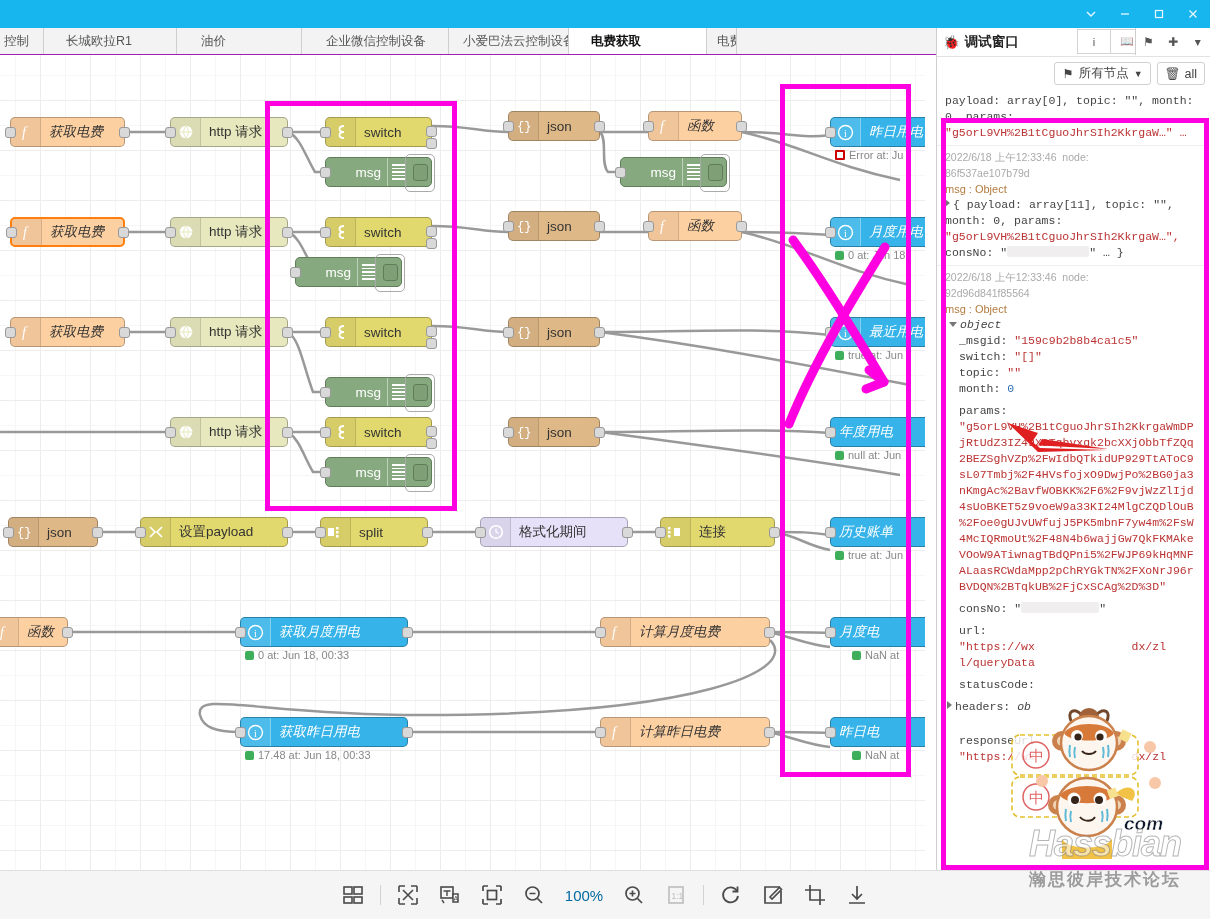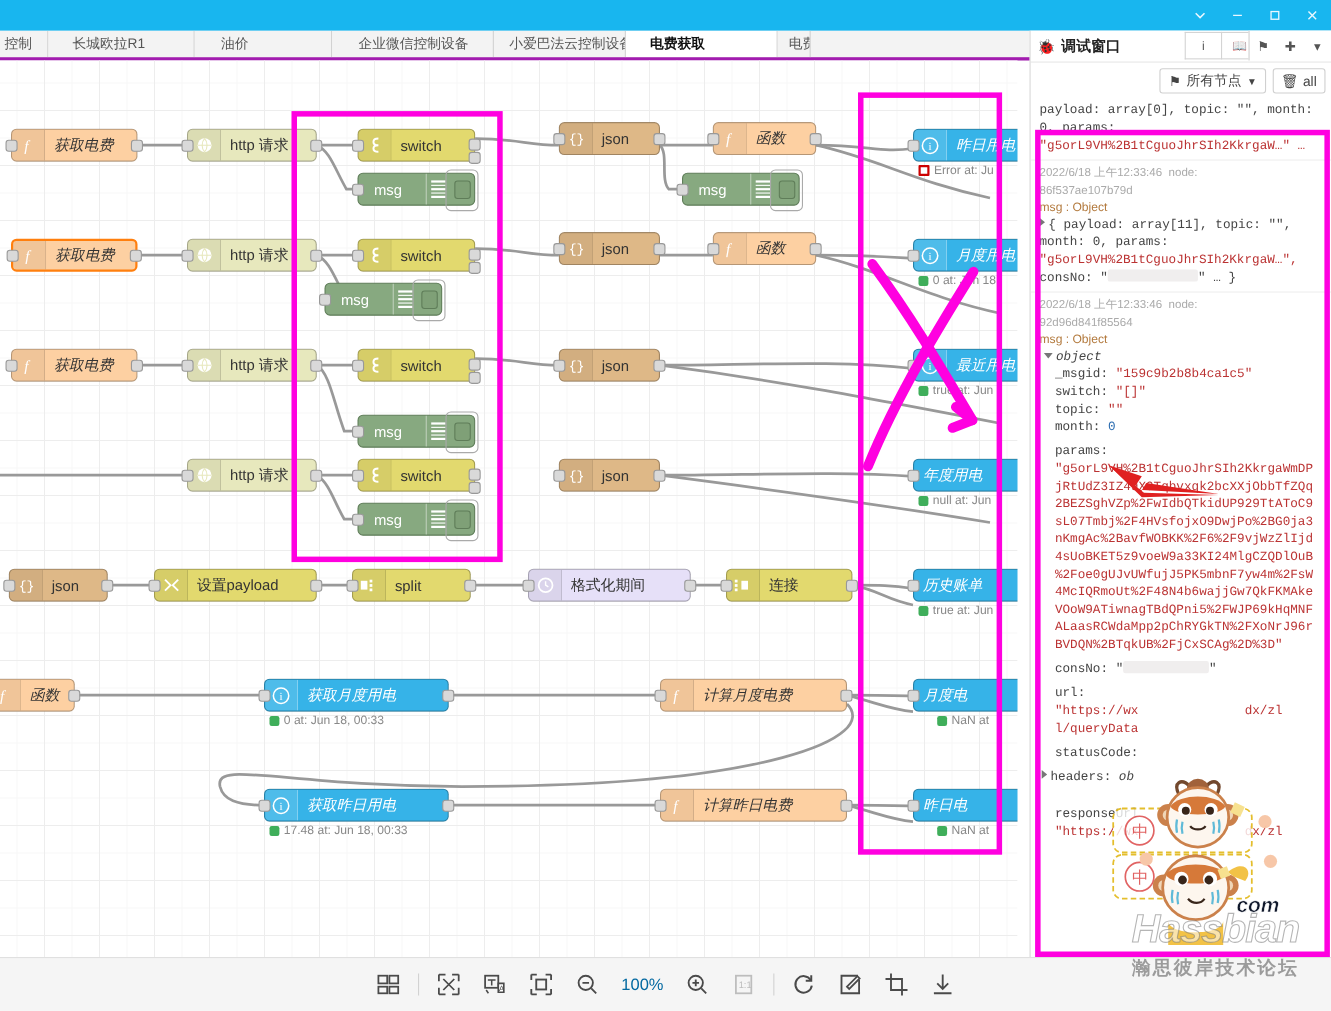--- a/index.html
+++ b/index.html
@@ -21,21 +21,21 @@
   }
   .win-btn {
     width:34px; height:28px; display:flex; align-items:center; justify-content:center;
     color:#e8f7ff; font-size:14px; line-height:1; cursor:default;
   }
   .win-btn svg { display:block; }
 
   
   .tabstrip {
     position:absolute; left:0; top:28px; width:1210px; height:27px;
-    background:#f3f3f3; border-bottom:3px solid #a21caf;
+    background:#f3f3f3; border-bottom:1px solid #a21caf;
     display:flex; align-items:stretch; overflow:hidden;
   }
   .tab {
     position:relative;
     display:flex; align-items:center;
     padding:0 14px;
     font-size:12.5px; color:#555;
     border-right:1px solid #cfcfcf;
     background:#f3f3f3;
     white-space:nowrap;
@@ -112,21 +112,21 @@
   .n-blue .nicon { border-right:1px solid rgba(255,255,255,0.3); background:rgba(255,255,255,0.12); }
   .n-change{ background:#e2d96e; }
   .n-split { background:#e2d96e; }
   .n-delay { background:#e6e0f8; }
   .n-join  { background:#e2d96e; }
 
   
   .node.n-debug {
     background:#87a980; border:1px solid #5f7d59; color:#fff;
   }
-  .node.n-debug .dlabel { padding-left:14px; flex:1; text-align:left; padding-right:6px; font-size:13.5px; font-style:normal;}
+  .node.n-debug .dlabel { padding-left:14px; flex:1; text-align:right; padding-right:6px; font-size:13.5px; font-style:normal;}
   .node.n-debug .dbars {
     width:22px; height:100%; display:flex; flex-direction:column;
     align-items:center; justify-content:center; gap:2px;
     border-left:1px solid rgba(255,255,255,0.45);
   }
   .node.n-debug .dbars i { display:block; width:13px; height:1.5px; background:#fff; }
   .node.n-debug .dbtn {
     width:22px; height:100%;
     display:flex; align-items:center; justify-content:center;
   }

